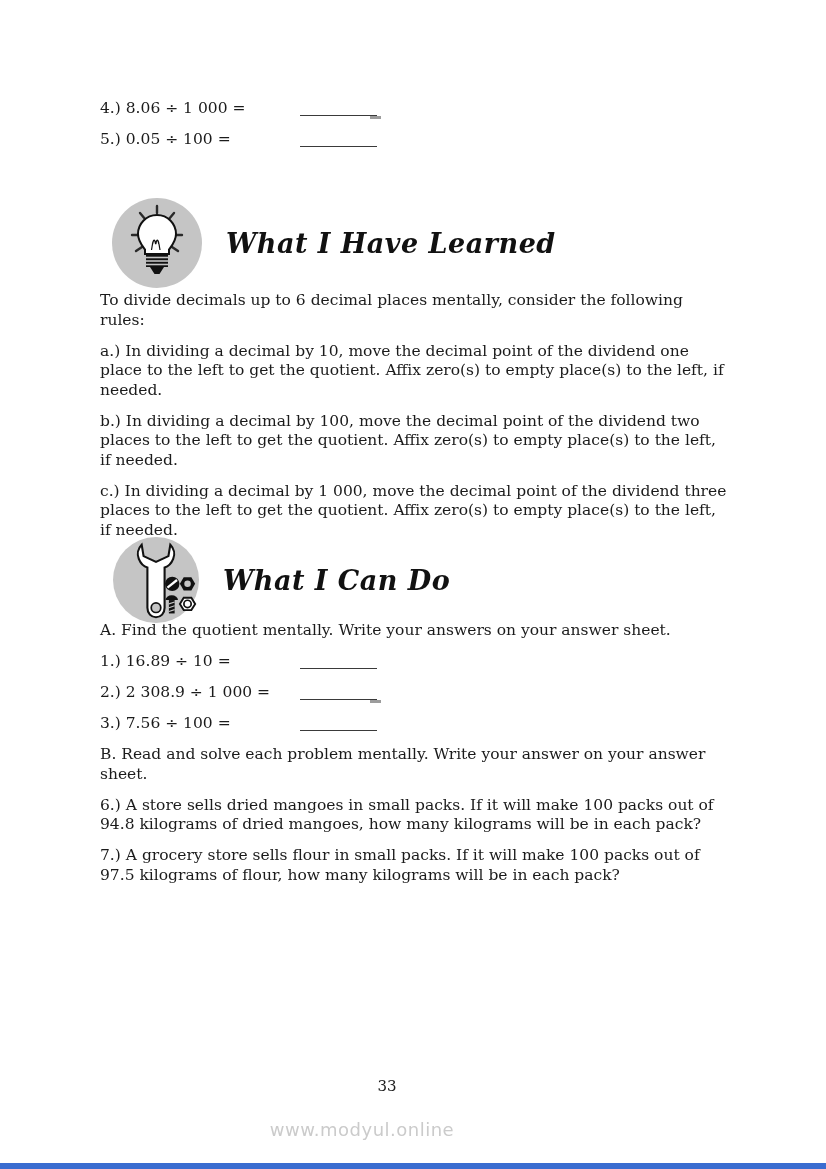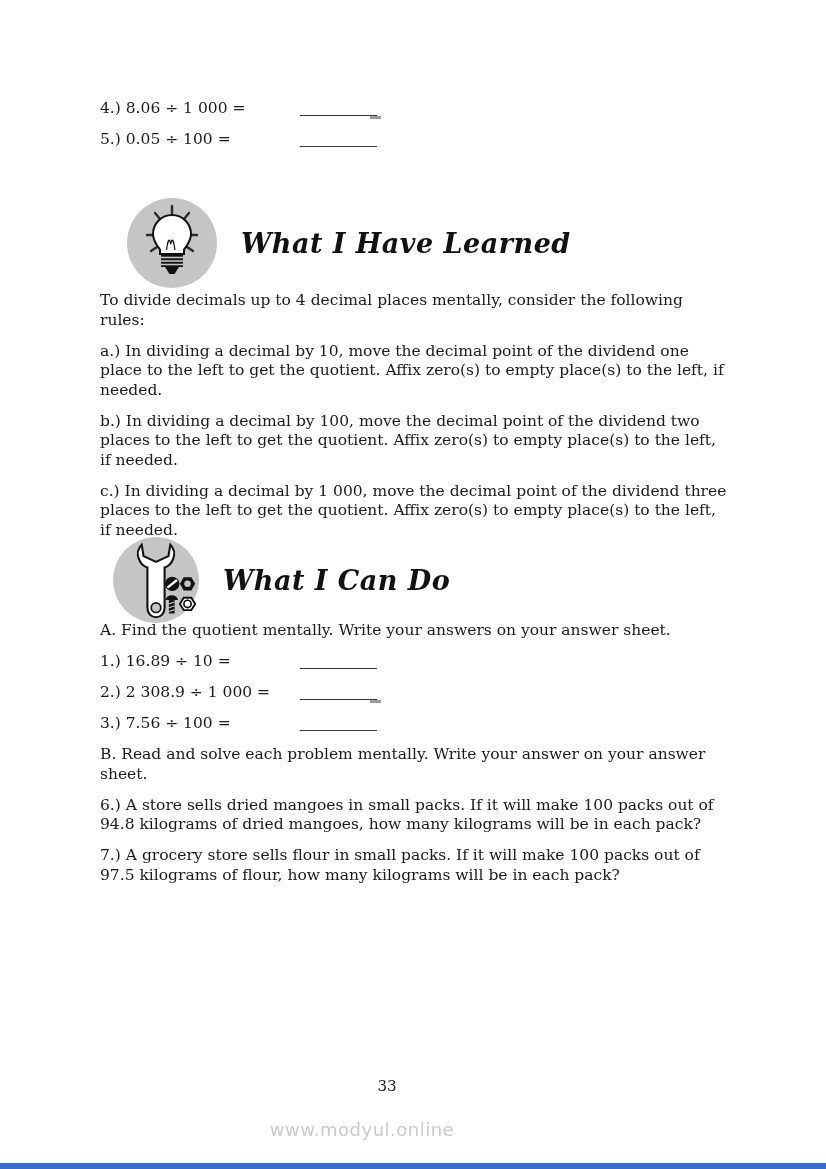--- a/index.html
+++ b/index.html
@@ -90,21 +90,21 @@
   <div class="ex-row">
     <span class="expr">4.) 8.06 ÷ 1 000 =</span>
     <span class="blank tail"></span>
   </div>
   <div class="ex-row">
     <span class="expr">5.) 0.05 ÷ 100 =</span>
     <span class="blank"></span>
   </div>
 </div>
 
-<div class="abs section-header" style="top:198px; left:127px;">
+<div class="abs section-header" style="top:198px; left:112px;">
   <svg class="icon-circle" width="90" height="90" viewBox="0 0 90 90">
     <circle cx="45" cy="45" r="45" fill="#c5c5c5"></circle>
     <g stroke="#2a2a2a" stroke-width="2.4" stroke-linecap="round">
       <line x1="45" y1="8" x2="45" y2="15"></line>
       <line x1="28" y1="15" x2="33" y2="21"></line>
       <line x1="62" y1="15" x2="57" y2="21"></line>
       <line x1="20" y1="37" x2="28" y2="37"></line>
       <line x1="70" y1="37" x2="62" y2="37"></line>
       <line x1="24" y1="53" x2="30" y2="49"></line>
       <line x1="66" y1="53" x2="60" y2="49"></line>
@@ -116,21 +116,21 @@
     <rect x="34" y="56" width="22" height="13" fill="#111"></rect>
     <line x1="33" y1="59.5" x2="57" y2="59.5" stroke="#c5c5c5" stroke-width="1.6"></line>
     <line x1="33" y1="63" x2="57" y2="63" stroke="#c5c5c5" stroke-width="1.6"></line>
     <line x1="33" y1="66.5" x2="57" y2="66.5" stroke="#c5c5c5" stroke-width="1.6"></line>
     <path d="M38,69 L52,69 L47.5,76 L42.5,76 Z" fill="#111"></path>
   </svg>
   <span class="section-title">What I Have Learned</span>
 </div>
 
 <div class="abs content-col" style="top:291px;">
-  <p class="doc">To divide decimals up to 4 decimal places mentally, consider the following rules:</p>
+  <p class="doc">To divide decimals up to 6 decimal places mentally, consider the following rules:</p>
   <p class="doc">a.) In dividing a decimal by 10, move the decimal point of the dividend one place to the left to get the quotient. Affix zero(s) to empty place(s) to the left, if needed.</p>
   <p class="doc">b.) In dividing a decimal by 100, move the decimal point of the dividend two places to the left to get the quotient. Affix zero(s) to empty place(s) to the left, if needed.</p>
   <p class="doc">c.) In dividing a decimal by 1 000, move the decimal point of the dividend three places to the left to get the quotient. Affix zero(s) to empty place(s) to the left, if needed.</p>
 </div>
 
 <div class="abs section-header" style="top:537px; left:113px;">
   <svg class="icon-circle" width="86" height="86" viewBox="0 0 90 90">
     <circle cx="45" cy="45" r="45" fill="#c5c5c5"></circle>
     <path d="M30,8 C26,12 25,18 27,23 C29,28 32,31 36,32 L36,74 C36,80 40,84 45,84 C50,84 54,80 54,74 L54,32 C58,31 61,28 63,23 C65,18 64,12 60,8 L58,20 L45,26 L32,20 Z" fill="#ffffff" stroke="#111" stroke-width="2.2"></path>
     <circle cx="45" cy="74" r="5" fill="#c5c5c5" stroke="#111" stroke-width="1.8"></circle>

